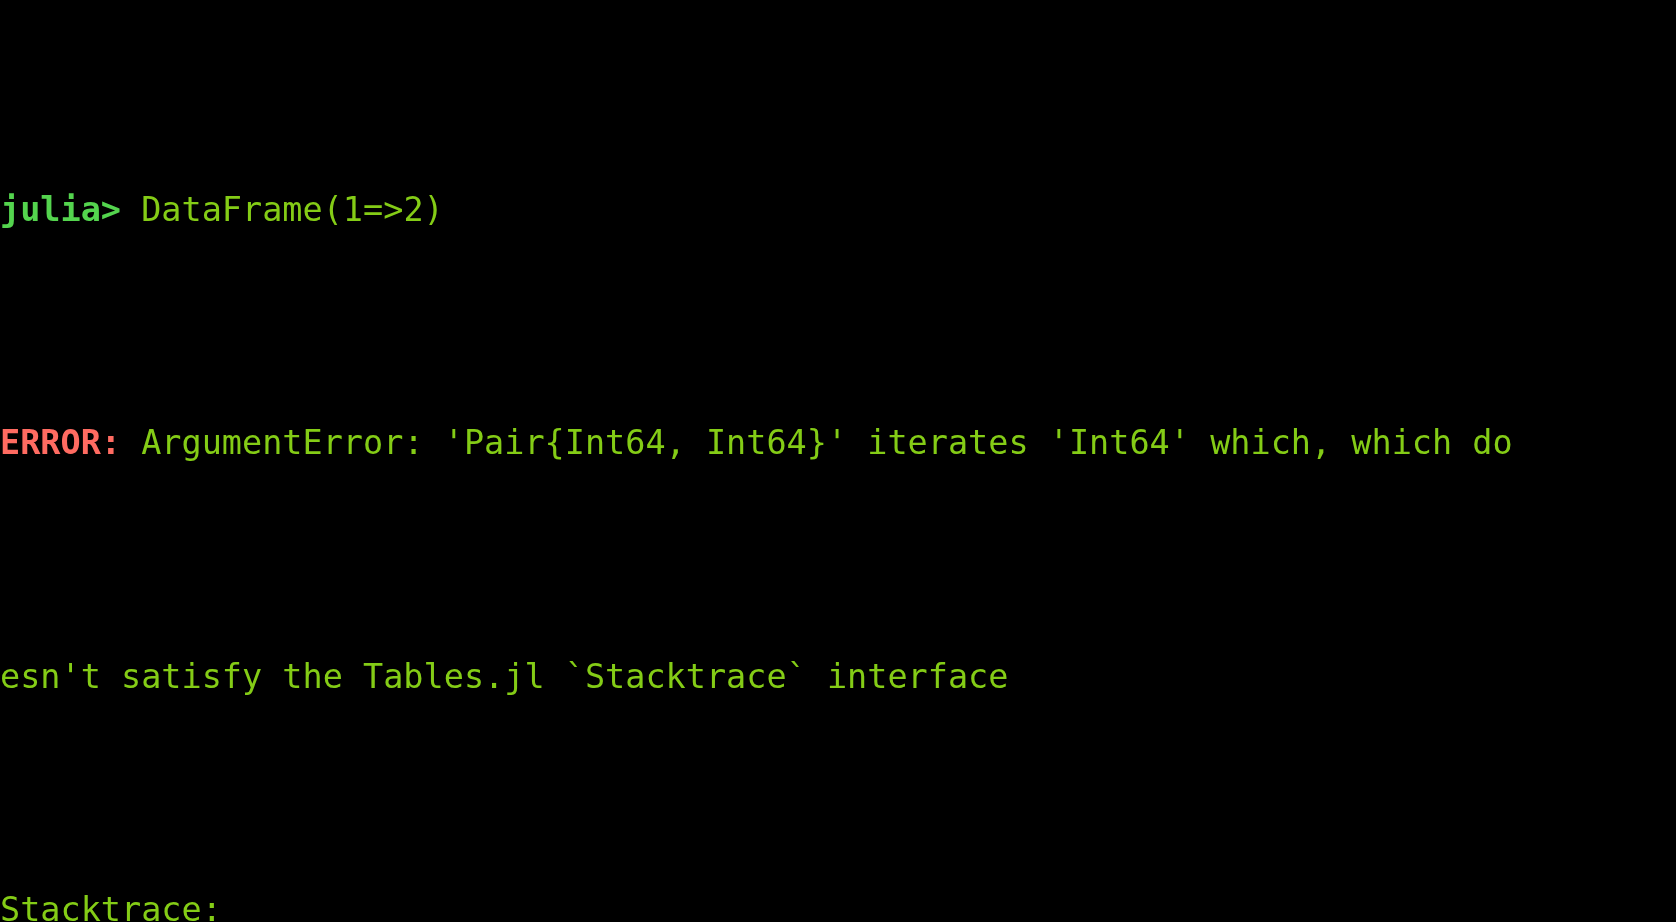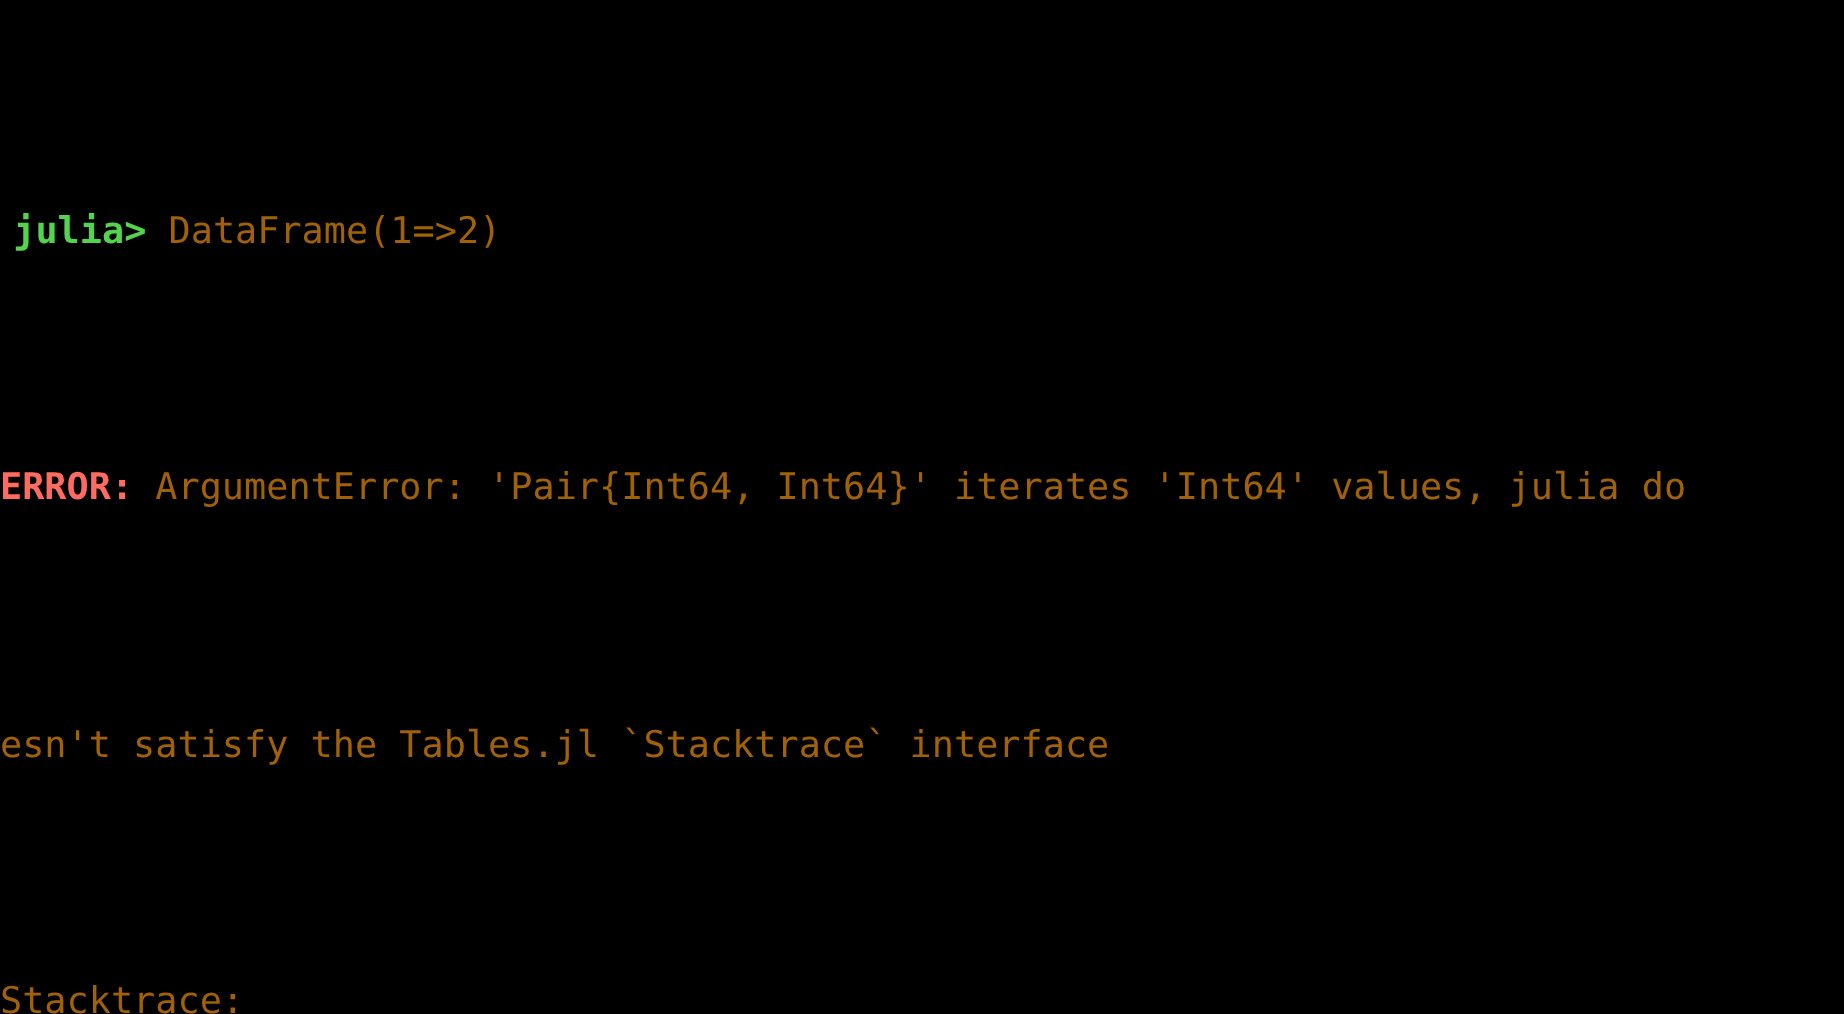--- a/index.html
+++ b/index.html
@@ -25,34 +25,34 @@
     letter-spacing: 0px;
     white-space: pre;
     overflow: hidden;
   }
   .line {
     white-space: pre;
     height: 46.7px;
     display: block;
   }
   
-  .c-green   { color: #54d44e; font-weight: bold; margin-left: 12px; }
+  .c-green   { color: #54d44e; font-weight: bold; }
   .c-red     { color: #ff6b61; font-weight: bold; }
-  .c-default { color: #a16207; }
+  .c-default { color: #84cc16; }
 </style>
 </head>
 <body>
 
 <div id="terminal">
 
   
   <div class="line"><span class="c-green">julia&gt;</span><span class="c-default"> </span><span class="c-default">DataFrame(1=&gt;2)</span></div>
 
   
-  <div class="line"><span class="c-red">ERROR:</span><span class="c-default"> ArgumentError: 'Pair{Int64, Int64}' iterates 'Int64' values, julia do</span></div>
+  <div class="line"><span class="c-red">ERROR:</span><span class="c-default"> ArgumentError: 'Pair{Int64, Int64}' iterates 'Int64' which, which do</span></div>
 
   
   <div class="line"><span class="c-default">esn't satisfy the Tables.jl `Stacktrace` interface</span></div>
 
   
   <div class="line"><span class="c-default">Stacktrace:</span></div>
 
   
   
 

